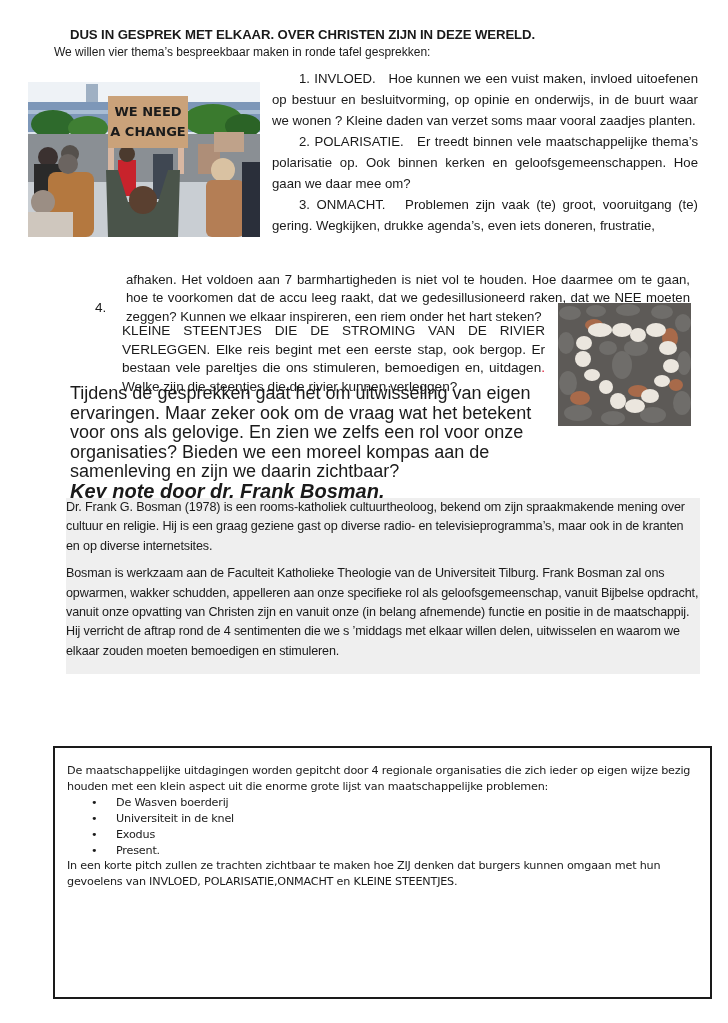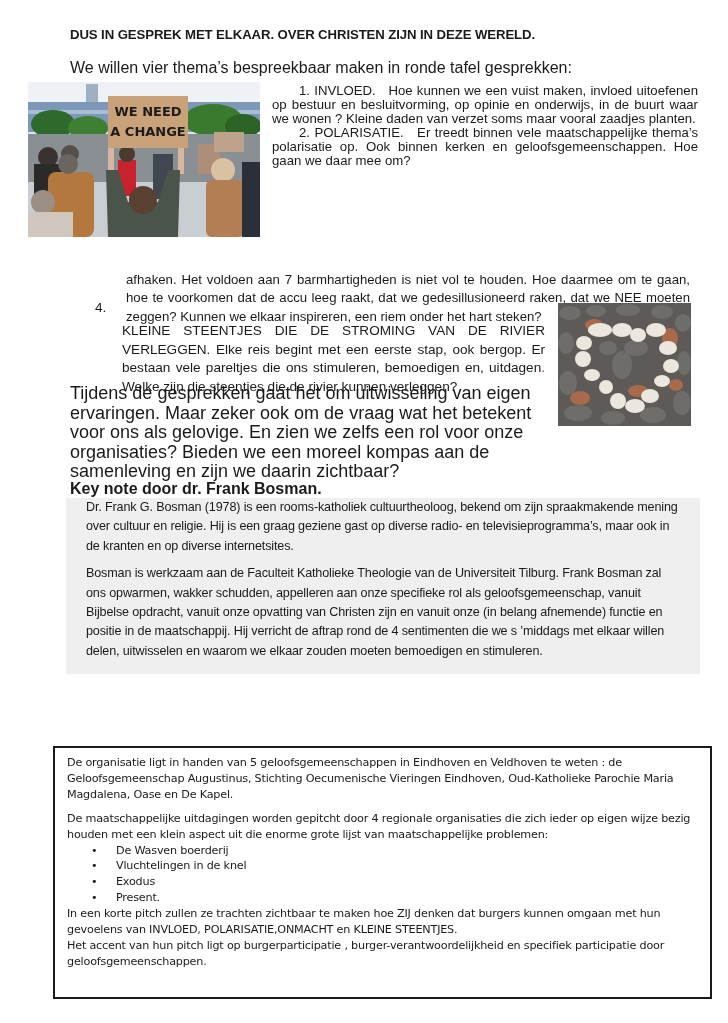--- a/index.html
+++ b/index.html
@@ -1,40 +1,40 @@
 <!DOCTYPE html>
 <html><head>
 <meta charset="utf-8">
 <style>
   html, body { margin: 0; padding: 0; background: #ffffff; }
   body { width: 728px; height: 1023px; position: relative; overflow: hidden;
          font-family: "Liberation Sans", "DejaVu Sans", sans-serif; color: #1a1a1a; }
   .abs { position: absolute; }
   .title { left: 70px; top: 27px; font-size: 13.2px; font-weight: bold; letter-spacing: -0.1px; white-space: nowrap; text-align: right; }
-  .intro { left: 70px; top: 45px; font-size: 16px; white-space: nowrap; margin-top: 14px; }
+  .intro { left: 54px; top: 45px; font-size: 12px; white-space: nowrap; }
 
   .img-protest { left: 28px; top: 82px; width: 248px; height: 155px; overflow: hidden; }
   .img-stones { left: 558px; top: 303px; width: 133px; height: 123px; overflow: hidden; }
 
-  .themes { left: 272px; top: 84px; width: 426px; font-size: 13.2px; line-height: 14px; text-align: justify; }
+  .themes { left: 272px; top: 68px; width: 426px; font-size: 13.2px; line-height: 21px; text-align: justify; }
   .themes p { margin: 0; }
   .indent { text-indent: 27px; }
   .themes-wide { left: 118px; top: 263px; width: 580px; font-size: 13.2px; line-height: 18.4px; text-align: justify; }
   .themes-wide p { margin: 8px; }
 
   .item4 { left: 95px; top: 299px; width: 450px; font-size: 13.6px; line-height: 18.6px; }
   .item4 .num { position: absolute; left: 0; top: 0; }
   .item4 .body { margin-left: 27px; text-align: justify; margin-top: 23px; }
   .red { color: #e0203a; }
 
   .tijdens { left: 70px; top: 384px; width: 480px; font-size: 18px; line-height: 19.6px; }
 
-  .keynote-title { left: 70px; top: 480px; font-size: 16px; font-weight: bold; }
+  .keynote-title { left: 70px; top: 480px; font-size: 20px; font-weight: bold; font-style: italic; }
   .keynote { left: 66px; top: 498px; width: 634px; height: 176px; background: #efefef; }
-  .keynote p { margin: 0 0 8px 0; padding: 0 20px; font-size: 12.6px; line-height: 19.4px; font-family: "Liberation Sans Narrow", "Liberation Sans", sans-serif; letter-spacing: -0.15px; }
+  .keynote p { margin: 0 0 8px 0; padding: 0 0; font-size: 12.6px; line-height: 19.4px; font-family: "Liberation Sans Narrow", "Liberation Sans", sans-serif; letter-spacing: -0.15px; }
 
   .org-box { left: 53px; top: 746px; width: 659px; height: 253px; border: 2px solid #1a1a1a; box-sizing: border-box; }
   .org-inner { padding: 7px 12px 0 12px; font-family: "DejaVu Sans", sans-serif; font-size: 11.2px; line-height: 15.9px; letter-spacing: -0.2px; }
   .org-inner p { margin: 0; }
   .org-inner .gap { margin-top: 8px; }
   .org-inner ul { margin: 0; padding-left: 0; list-style: none; }
   .org-inner li { position: relative; padding-left: 49px; }
   .org-inner li .bullet { position: absolute; left: 24px; top: 0; }
 </style>
 </head>
@@ -84,20 +84,25 @@
 <div class="abs themes">
   <p class="indent">
     <span>1.</span>
     <span>INVLOED.</span>&nbsp;&nbsp;
     <span>Hoe kunnen we een vuist maken, invloed uitoefenen op bestuur en besluitvorming, op opinie en onderwijs, in de  buurt waar we wonen ? Kleine daden van verzet soms maar vooral zaadjes planten.</span>
   </p>
   <p class="indent">
     <span>2.</span>
     <span>POLARISATIE.</span>&nbsp;&nbsp;
     <span>Er treedt  binnen vele maatschappelijke thema’s polarisatie op. Ook binnen kerken en geloofsgemeenschappen.  Hoe gaan we daar mee om?</span>
+  </p>
+  <p class="indent">
+    <span>3.</span>
+    <span>ONMACHT.</span>&nbsp;&nbsp;
+    <span>Problemen zijn vaak (te) groot, vooruitgang (te) gering.   Wegkijken, drukke agenda’s, even iets  doneren, frustratie,</span>
   </p>
 </div>
 
 <div class="abs themes-wide">
   <p>afhaken.   Het voldoen aan  7 barmhartigheden is niet vol te houden.  Hoe daarmee om te gaan, hoe te  voorkomen dat de accu leeg raakt, dat we gedesillusioneerd raken, dat we NEE moeten zeggen?   Kunnen we elkaar inspireren, een riem onder het hart steken?</p>
 </div>
 
 <div class="abs item4">
   <span class="num">4.</span>
   <div class="body">
@@ -155,24 +160,22 @@
 <div class="abs tijdens">Tijdens de gesprekken gaat het om uitwisseling van eigen ervaringen. Maar zeker ook om de vraag wat het betekent voor ons als gelovige. En zien we zelfs een rol voor onze organisaties? Bieden we een moreel kompas aan de samenleving en zijn we daarin zichtbaar?</div>
 
 <div class="abs keynote-title">Key note door dr. Frank Bosman.</div>
 <div class="abs keynote">
   <p>Dr. Frank G. Bosman (1978) is een rooms-katholiek cultuurtheoloog, bekend om zijn spraakmakende mening over cultuur en religie. Hij is een graag geziene gast op diverse radio- en televisieprogramma’s, maar ook in de kranten en op diverse internetsites.</p>
   <p>Bosman is werkzaam aan de Faculteit Katholieke Theologie van de Universiteit Tilburg. Frank Bosman zal ons opwarmen, wakker schudden, appelleren aan onze specifieke rol als geloofsgemeenschap, vanuit Bijbelse opdracht, vanuit onze opvatting van Christen zijn en vanuit onze (in belang afnemende) functie en positie in de maatschappij.  Hij verricht de aftrap rond de 4 sentimenten  die we s ’middags met elkaar willen delen, uitwisselen en waarom we elkaar zouden moeten bemoedigen en stimuleren.</p>
 </div>
 
 <div class="abs org-box">
   <div class="org-inner">
-    <p>De organisatie ligt in handen van 5 geloofsgemeenschappen in Eindhoven en Veldhoven te weten : de Geloofsgemeenschap Augustinus, Stichting Oecumenische Vieringen Eindhoven, Oud-Katholieke Parochie Maria Magdalena, Oase en De Kapel.</p>
     <p class="gap">De maatschappelijke uitdagingen worden gepitcht door 4 regionale organisaties die zich ieder op eigen wijze bezig houden met een klein aspect uit die enorme grote lijst van maatschappelijke problemen:</p>
     <ul>
       <li><span class="bullet">•</span><span>De Wasven boerderij</span></li>
-      <li><span class="bullet">•</span><span>Vluchtelingen in de knel</span></li>
+      <li><span class="bullet">•</span><span>Universiteit in de knel</span></li>
       <li><span class="bullet">•</span><span>Exodus</span></li>
       <li><span class="bullet">•</span><span>Present.</span></li>
     </ul>
     <p>In een korte pitch zullen ze trachten zichtbaar te maken hoe ZIJ denken dat burgers kunnen omgaan met hun gevoelens van INVLOED, POLARISATIE,ONMACHT en KLEINE STEENTJES.</p>
-    <p>Het accent van hun pitch ligt op burgerparticipatie , burger-verantwoordelijkheid en specifiek participatie door geloofsgemeenschappen.</p>
   </div>
 </div>
 
 </body></html>

